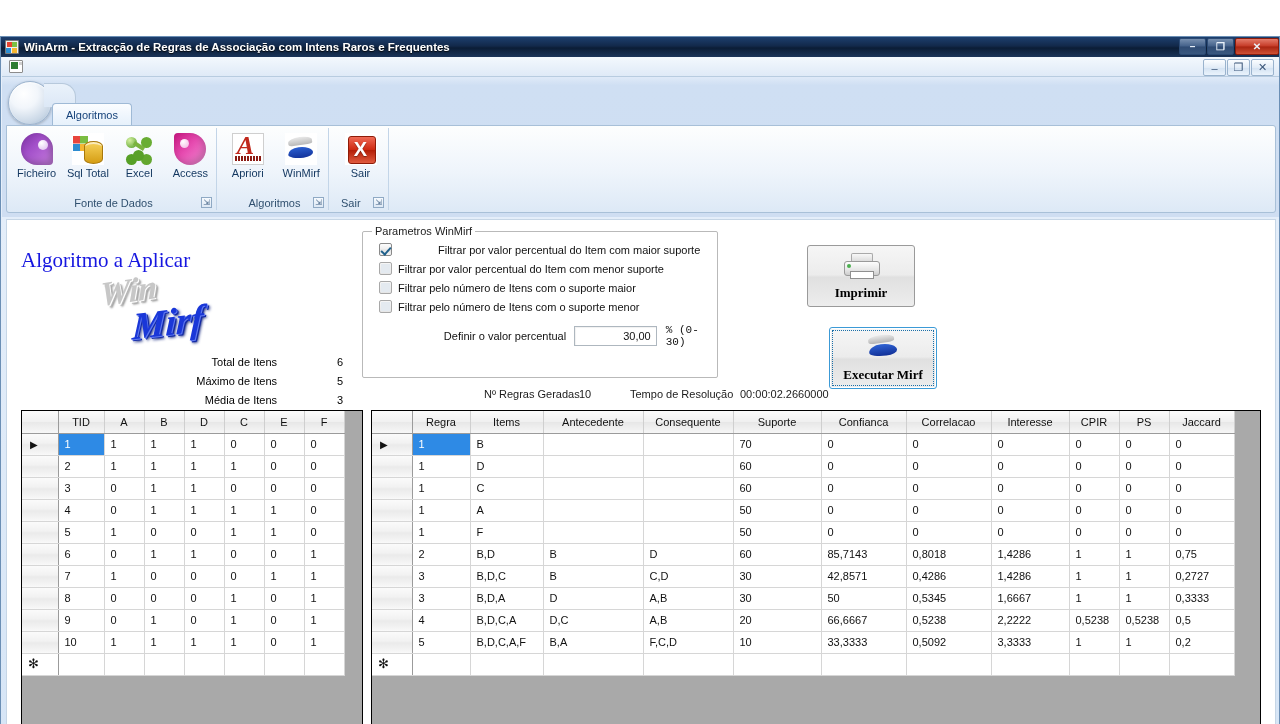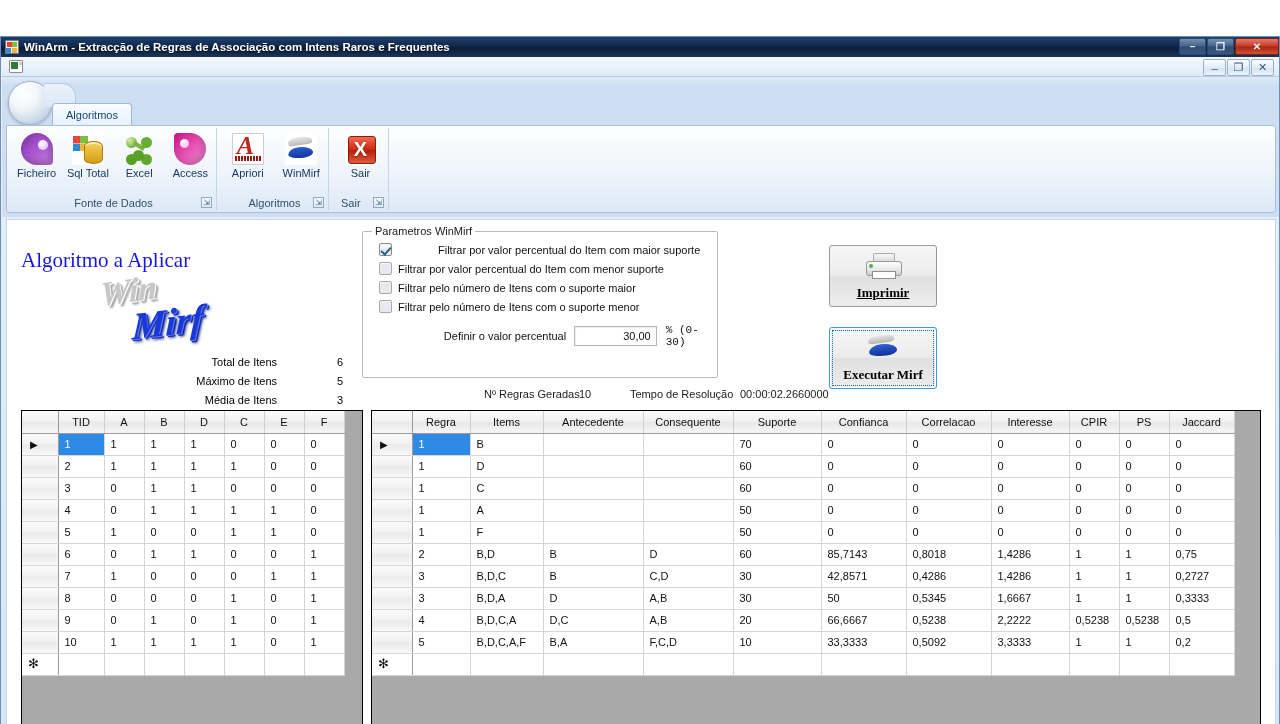--- a/index.html
+++ b/index.html
@@ -528,21 +528,21 @@
         <span>Filtrar pelo número de Itens com o suporte menor</span>
       </div>
 
       <div class="pf-row" style="left:52px; top:92px; width:300px;">
         <span class="pf-label" style="width:162px;">Definir o valor percentual</span>
         <span class="pf-input">30,00</span>
         <span class="pf-suffix">% (0-30)</span>
       </div>
     </div>
 
-    <div class="act-btn" style="left:822px; top:25px;text-decoration:underline;">
+    <div class="act-btn" style="left:800px; top:25px;">
       <div class="printer-icon">
         <div class="ptop"></div>
           <div class="pbody"></div>
           <div class="ptray"></div>
           <div class="pled"></div>
       </div>
       <div class="abtn-label">Imprimir</div>
     </div>
 
     <div class="act-btn focused" style="left:822px; top:107px;">

